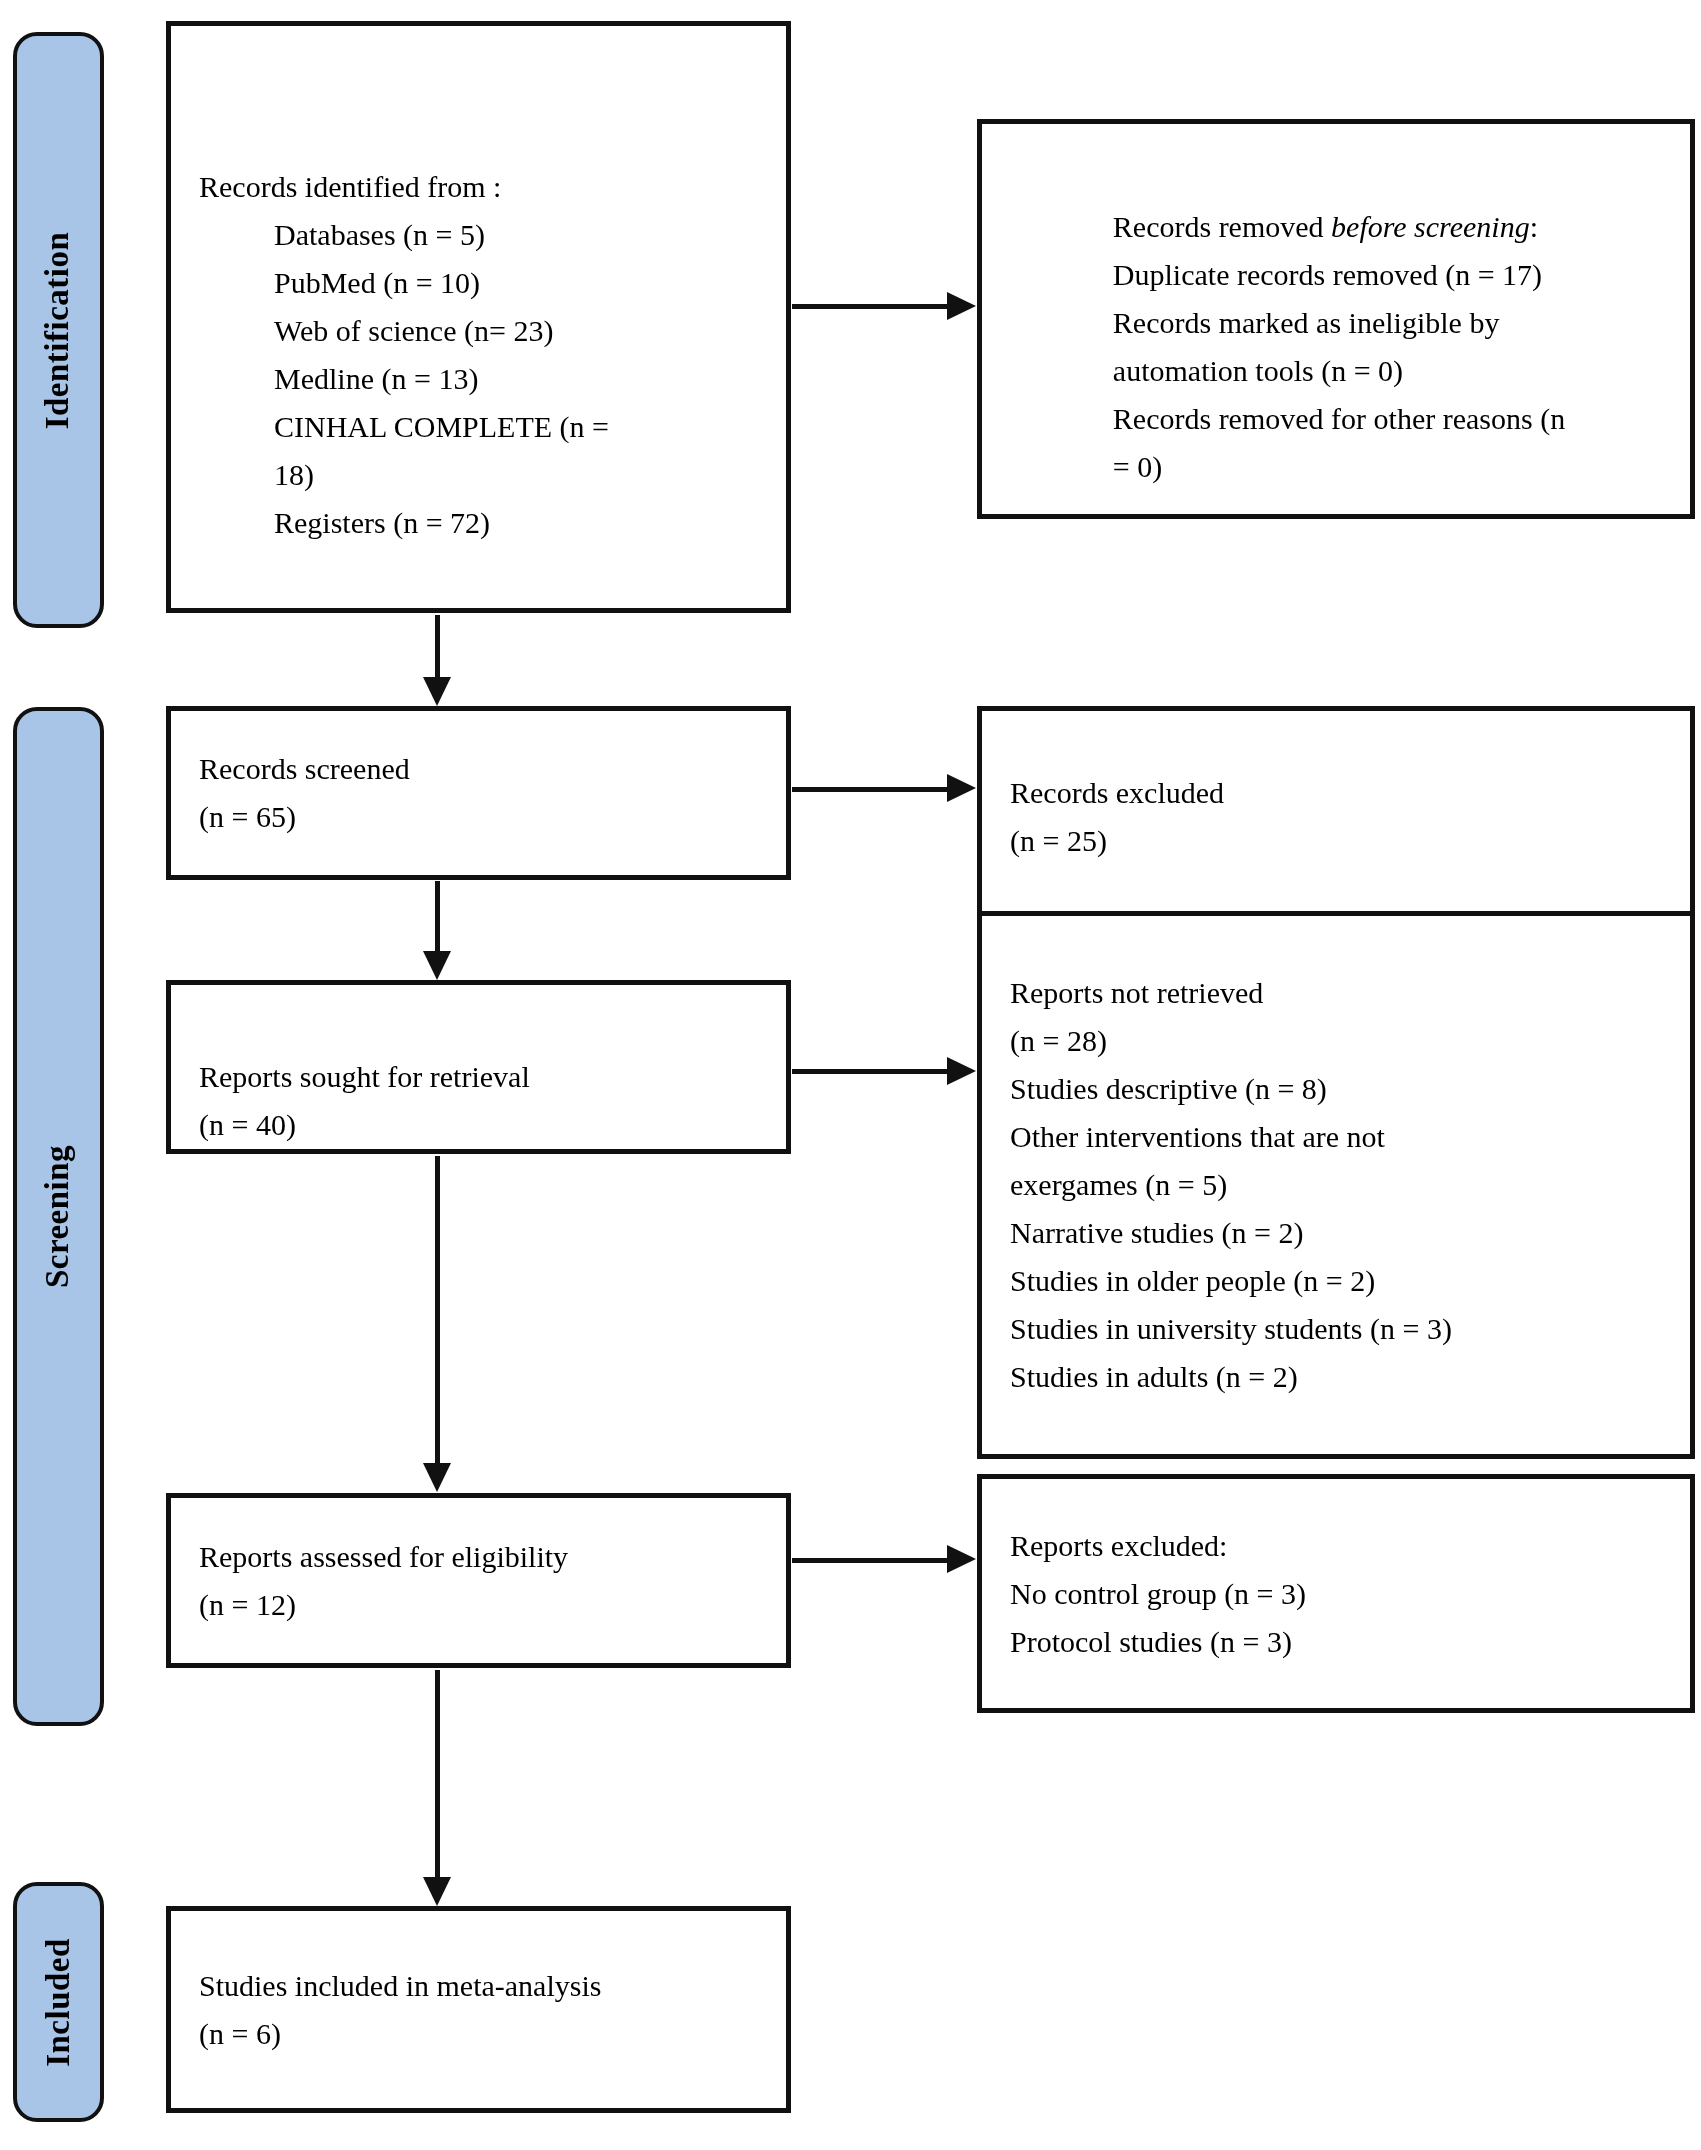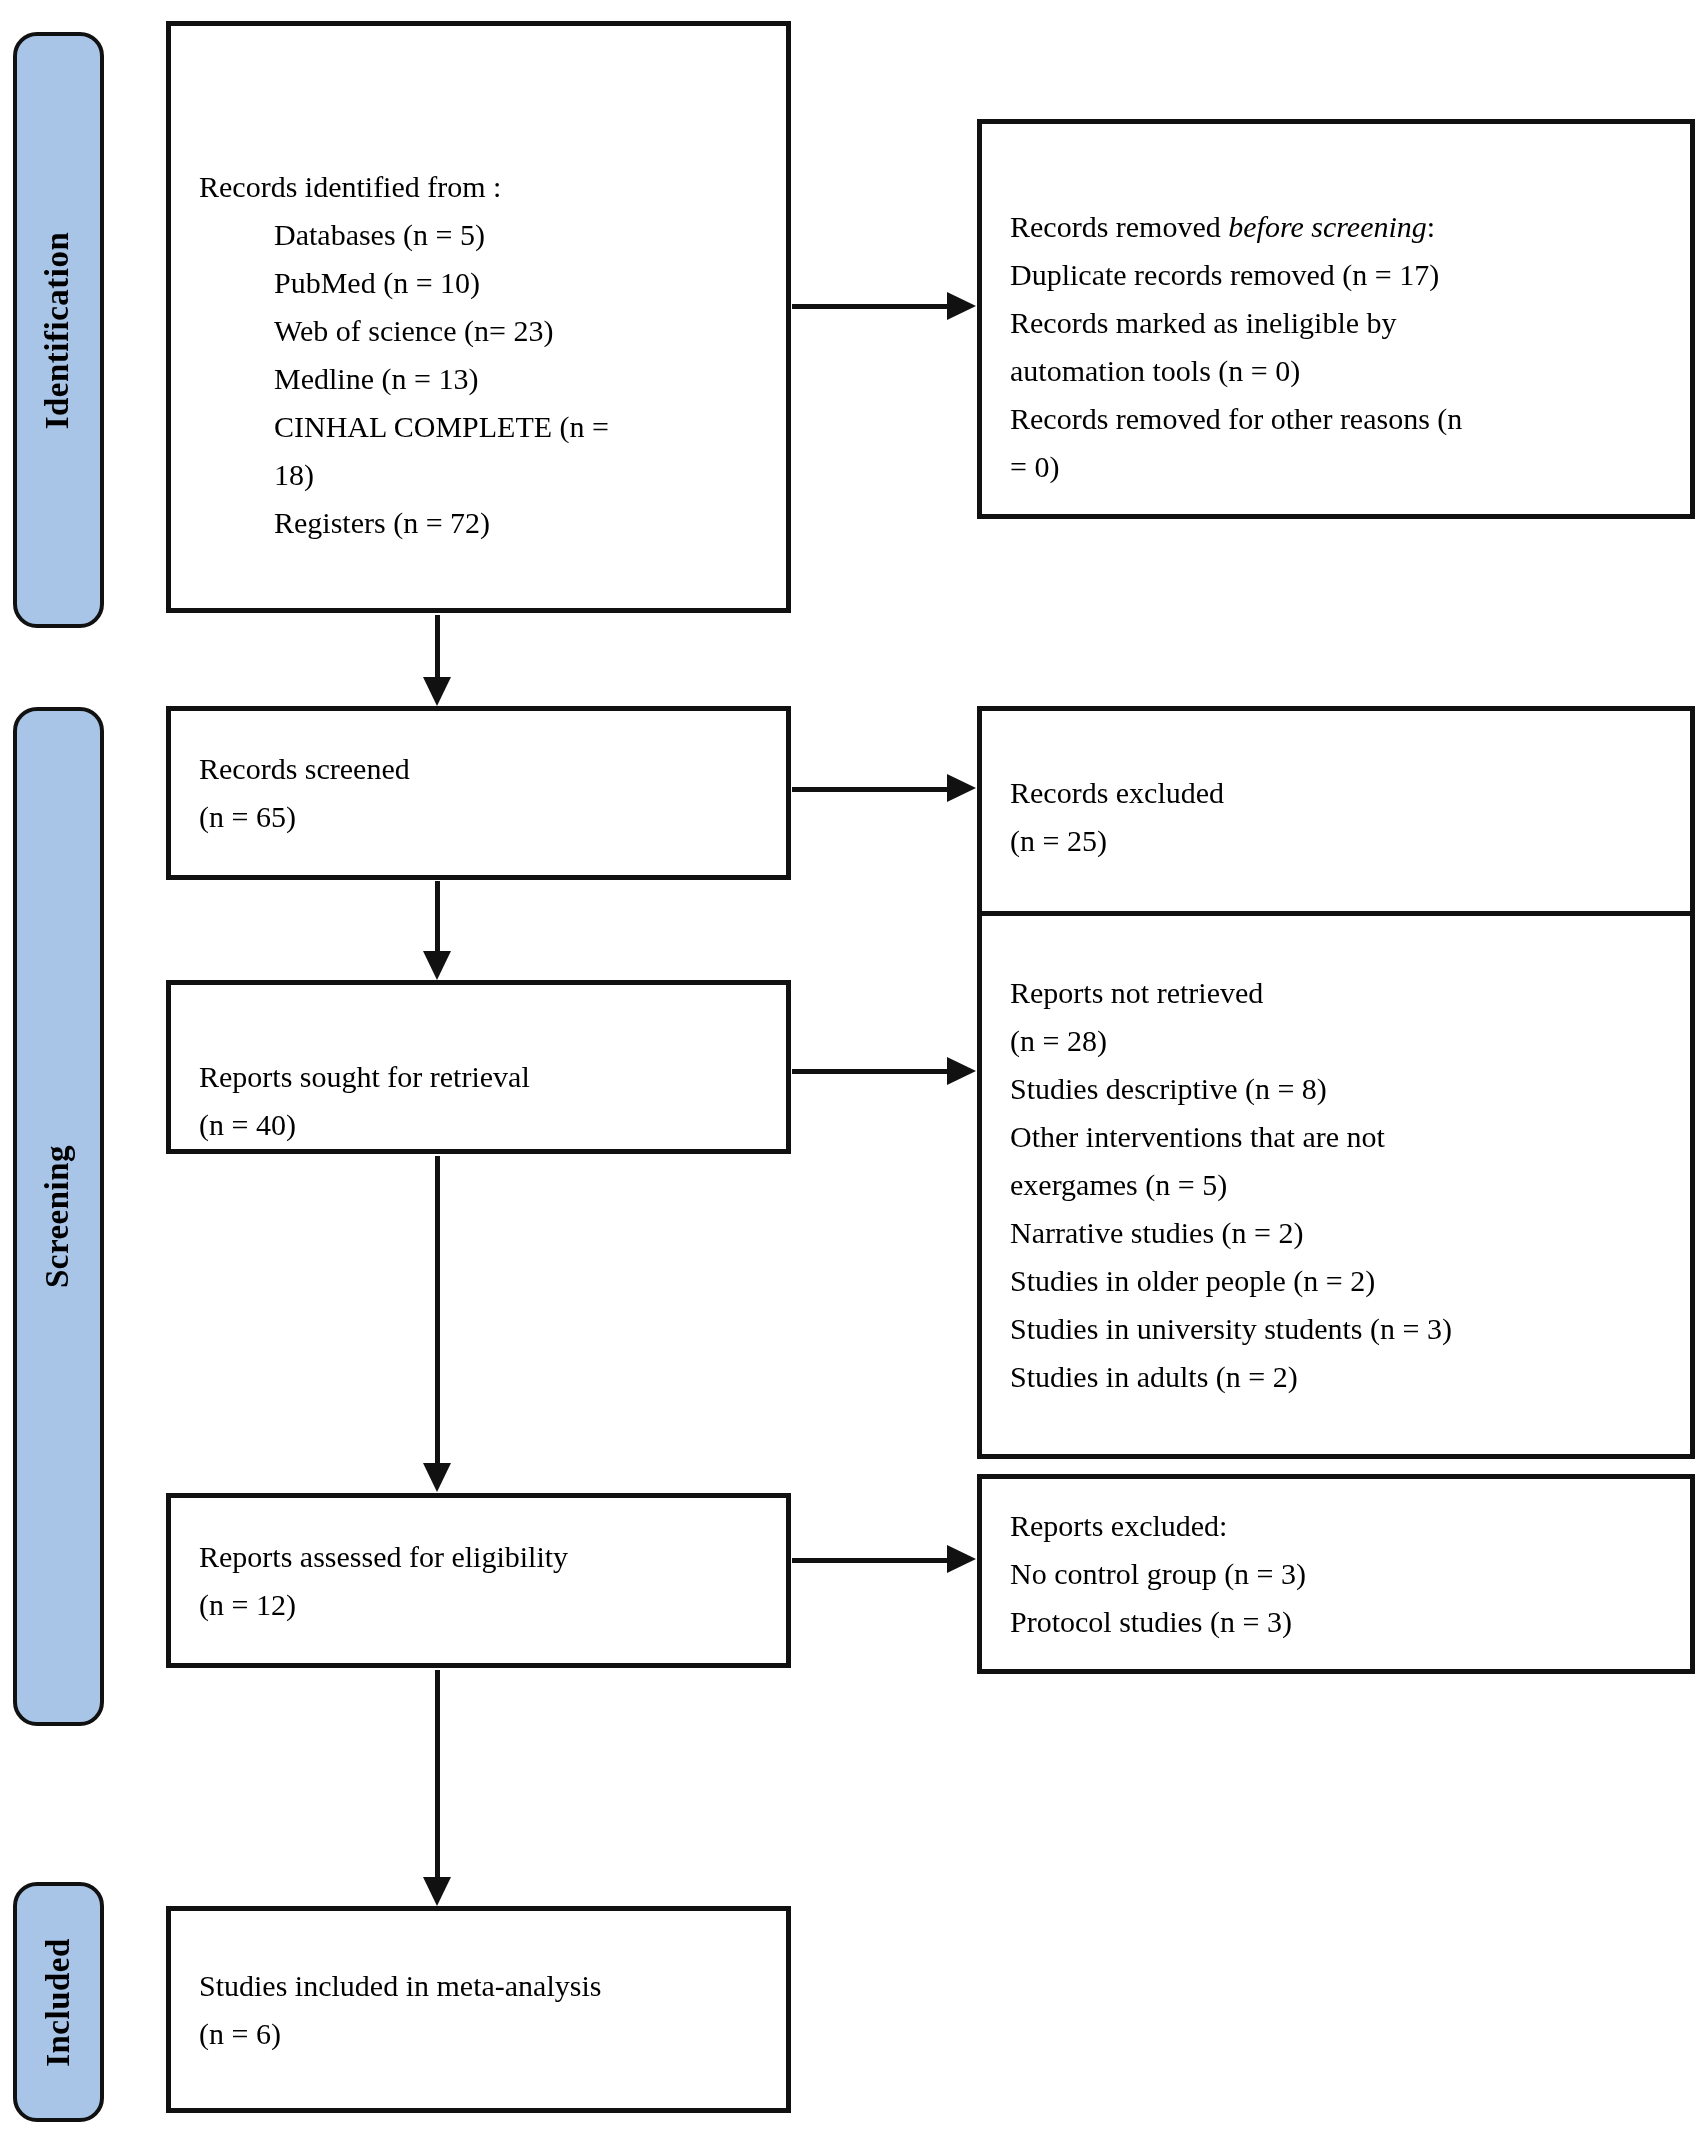--- a/index.html
+++ b/index.html
@@ -41,27 +41,27 @@
     border:5px solid #111111;
     box-sizing:border-box;
     display:flex;
     flex-direction:column;
     justify-content:center;
     font-size:30px;
     line-height:48px;
   }
   .box .pad{padding-left:28px;padding-right:22px;}
   .b1{left:166px;top:21px;width:625px;height:592px;padding-top:75px;}
-  .b2{left:977px;top:119px;width:718px;height:400px;padding-top:55px;}
+  .b2{left:977px;top:119px;width:718px;height:400px;padding-top:55px;align-items:center;}
   .b3{left:166px;top:706px;width:625px;height:174px;}
   .b4{left:977px;top:706px;width:718px;height:222px;}
   .b5{left:166px;top:980px;width:625px;height:174px;justify-content:flex-end;}
   .b6{left:977px;top:911px;width:718px;height:548px;}
   .b7{left:166px;top:1493px;width:625px;height:175px;}
-  .b8{left:977px;top:1474px;width:718px;height:200px;}
+  .b8{left:977px;top:1474px;width:718px;height:239px;}
   .b9{left:166px;top:1906px;width:625px;height:207px;}
   .indent{margin-left:75px;}
   .italic{font-style:italic;}
   
   .vline{position:absolute;width:4.5px;background:#111111;}
   .hline{position:absolute;height:4.5px;background:#111111;}
   .vhead{position:absolute;width:0;height:0;
     border-left:14.6px solid transparent;
     border-right:14.6px solid transparent;
     border-top:29px solid #111111;}

